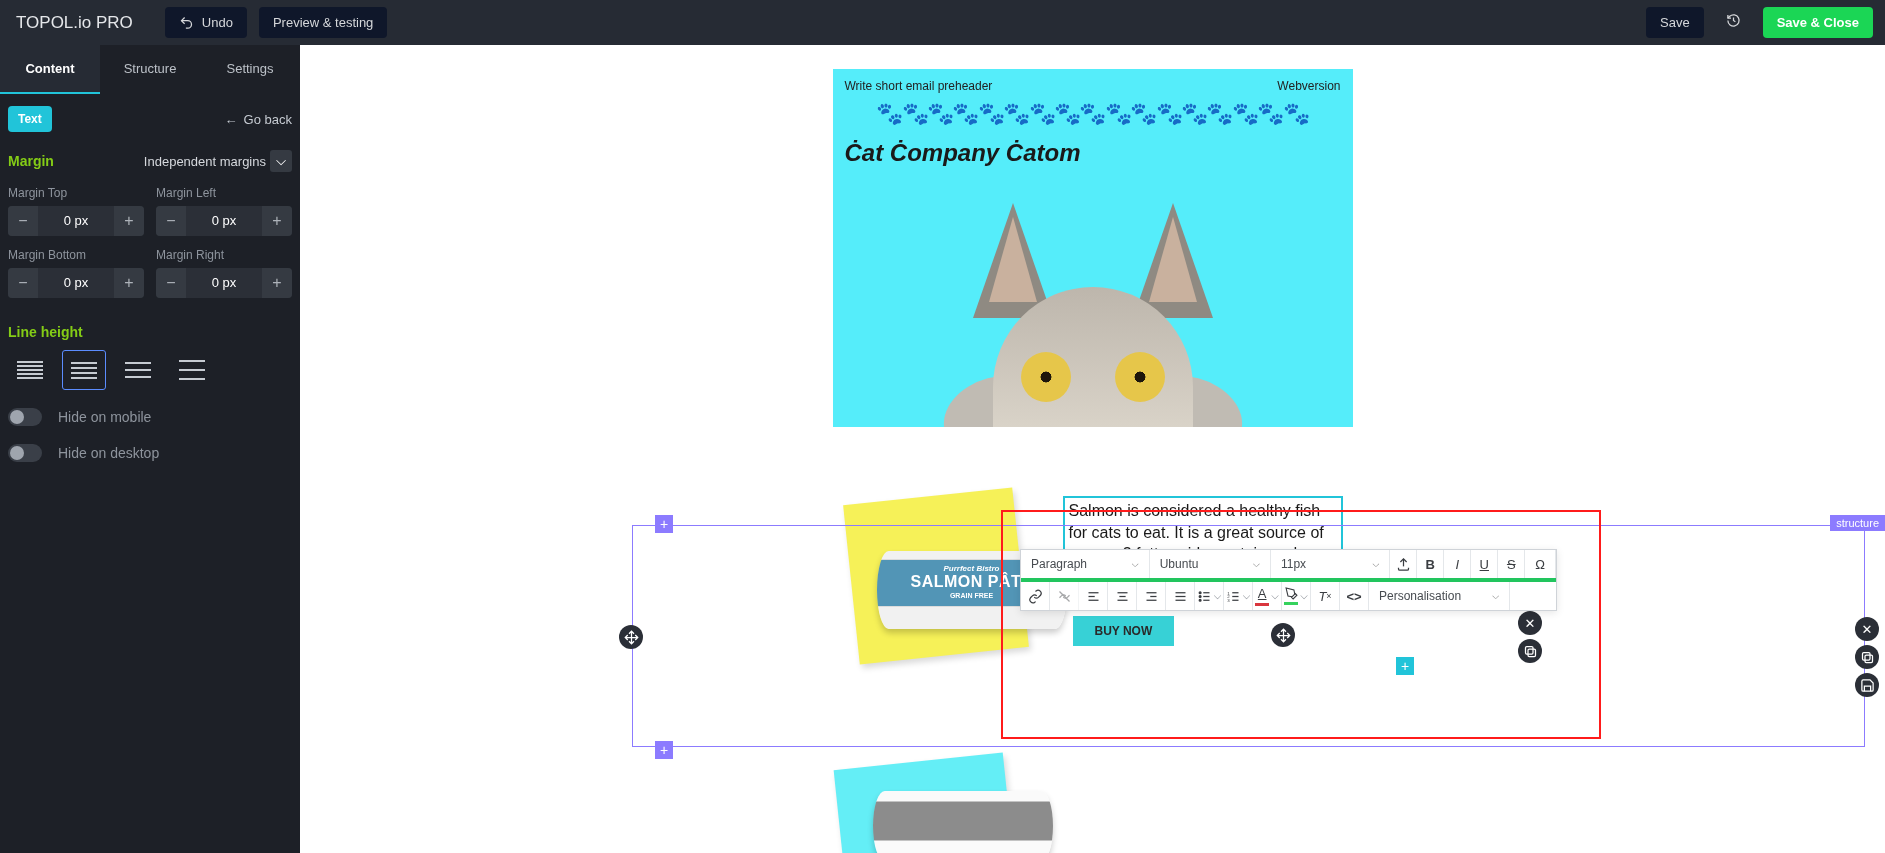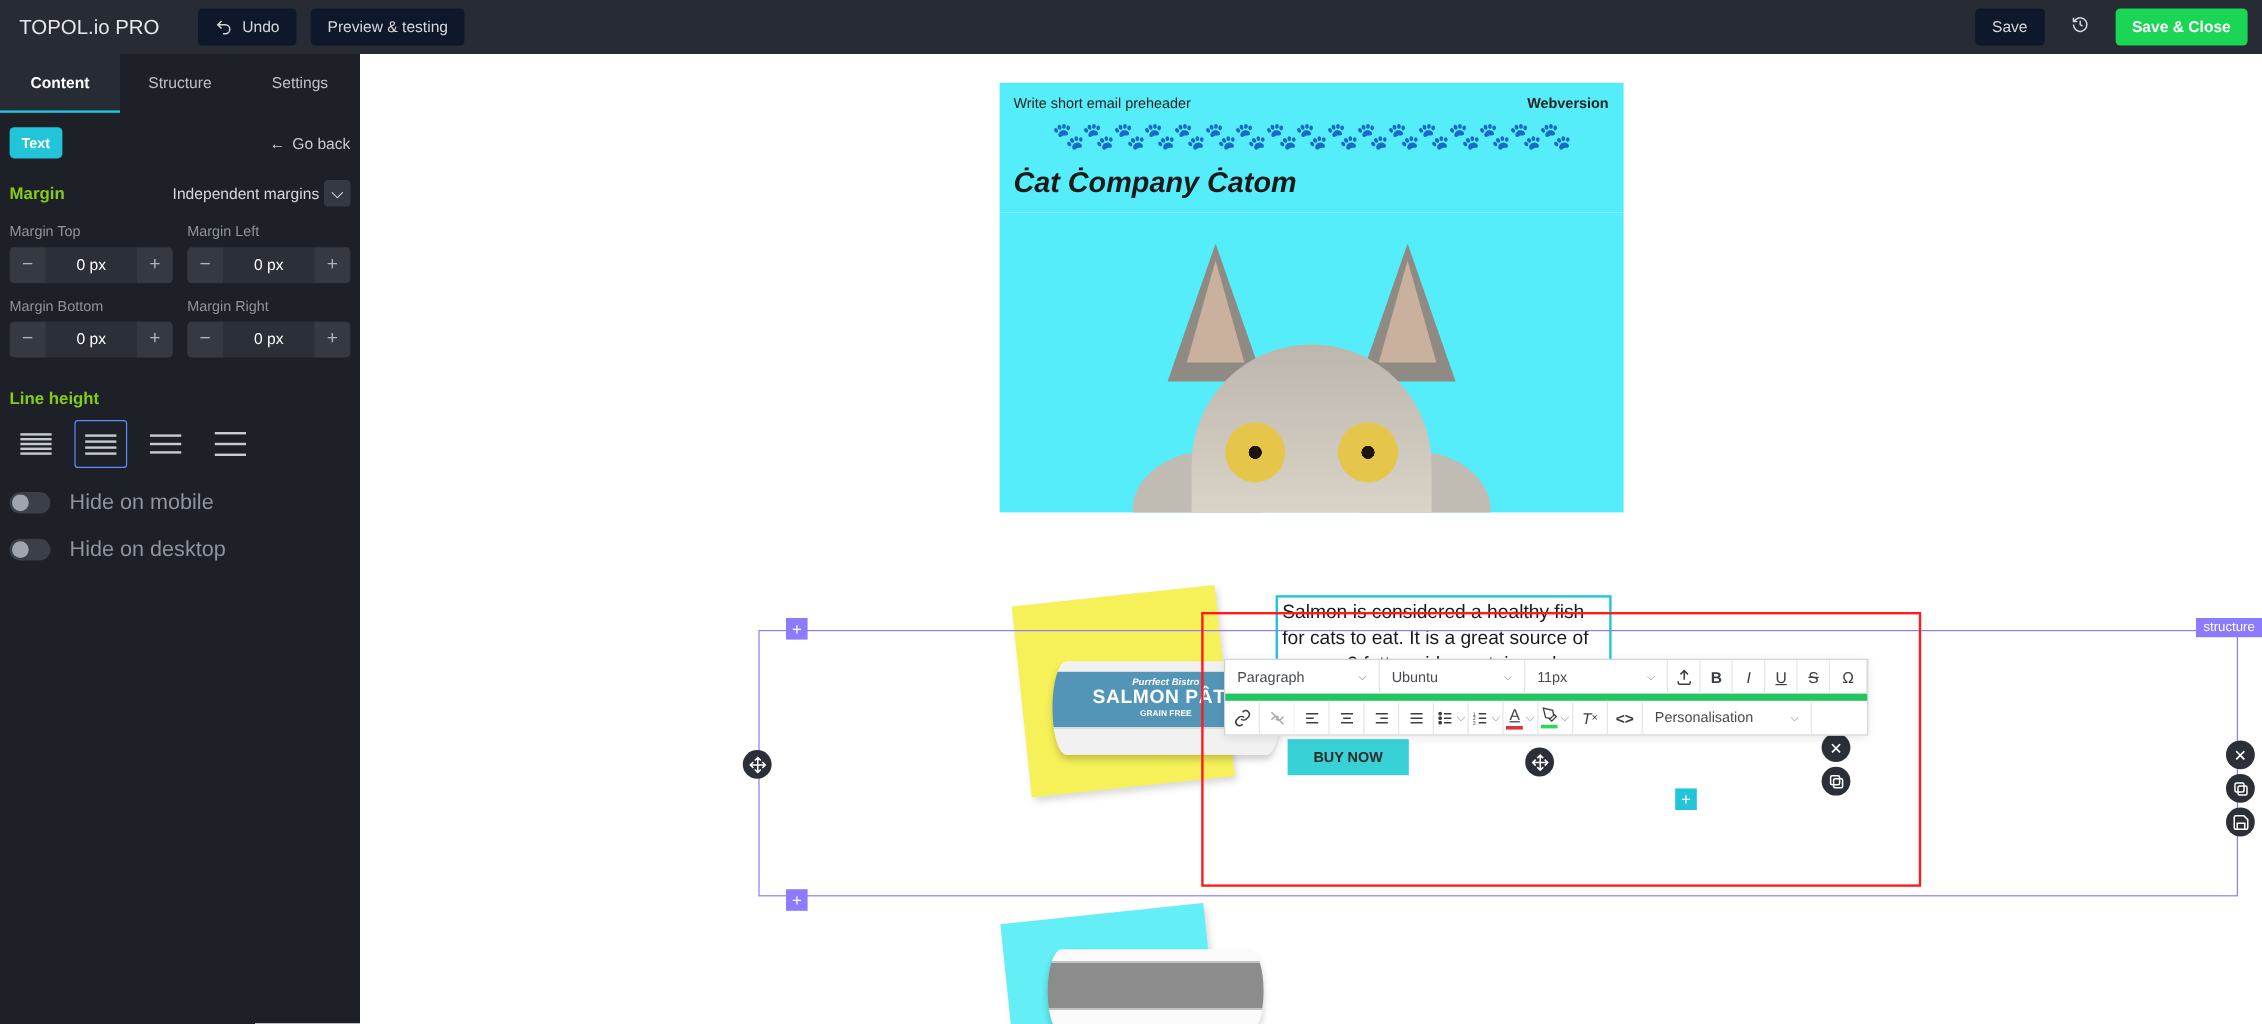--- a/index.html
+++ b/index.html
@@ -25,21 +25,21 @@
   .dropdown-btn { background: #353a42; border: none; color: #fff; width: 22px; height: 22px; border-radius: 3px; cursor: pointer; }
   .margin-grid { display: grid; grid-template-columns: 1fr 1fr; gap: 12px; margin-top: 14px; }
   .label-small { font-size: 12px; color: #8e949d; margin-bottom: 6px; display: block; }
   .stepper { display: flex; background: #2b2f37; border-radius: 4px; overflow: hidden; }
   .step-btn { background: #353a42; border: none; color: #aeb3ba; width: 30px; height: 30px; font-size: 16px; cursor: pointer; }
   .step-val { flex: 1; text-align: center; line-height: 30px; font-size: 13px; color: #fff; }
   .line-height-row { display: flex; gap: 10px; margin-top: 10px; }
   .lh-opt { width: 42px; height: 34px; border: 1px solid transparent; border-radius: 3px; display: flex; flex-direction: column; justify-content: center; align-items: center; gap: 3px; cursor: pointer; padding: 2px 0; }
   .lh-opt.selected { border-color: #5b8cff; }
   .lh-line { width: 26px; height: 2px; background: #c6cbd2; }
-  .toggle-row { display: flex; align-items: center; gap: 16px; margin-top: 18px; font-size: 18px; color: #8e949d; }
+  .toggle-row { display: flex; align-items: center; gap: 16px; margin-top: 18px; font-size: 14px; color: #8e949d; }
   .toggle { width: 34px; height: 18px; background: #3a3f48; border-radius: 10px; position: relative; cursor: pointer; }
   .toggle::after { content: ''; position: absolute; left: 2px; top: 2px; width: 14px; height: 14px; background: #9fa5ae; border-radius: 50%; }
   .canvas { flex: 1; position: relative; overflow: auto; background: #ffffff; }
   .email-wrap { width: 520px; margin: 24px auto 60px auto; }
   .email-header { background: #55edfa; padding: 10px 12px 0 12px; }
   .preheader-row { display: flex; justify-content: space-between; font-size: 12px; color: #222; }
   .paw-row { text-align: center; padding: 8px 0; font-size: 22px; letter-spacing: -2px; color: #222; }
   .cat-title { text-align: left; font-style: italic; font-weight: 700; font-size: 24px; color: #1a1a1a; padding: 4px 0 10px 0; }
   .hero-cat { width: 100%; height: 250px; background: #55edfa; position: relative; overflow: hidden; }
   .cat-head { position: absolute; bottom: -20px; left: 50%; transform: translateX(-50%); width: 280px; height: 240px; }
@@ -60,21 +60,21 @@
   .product-section { position: relative; padding: 14px 10px 20px 10px; display: flex; gap: 10px; }
   .product-img-box { width: 210px; height: 175px; position: relative; }
   .yellow-card { position: absolute; background: #f6f158; left: 8px; top: 0; width: 170px; height: 160px; transform: rotate(-6deg); box-shadow: 2px 4px 6px rgba(0,0,0,.15); }
   .can { position: absolute; left: 34px; top: 55px; width: 190px; height: 78px; background: linear-gradient(#f1f1f1 0 10%, #dcdcdc 10% 12%, #5295b6 12% 70%, #dcdcdc 70% 72%, #f1f1f1 72% 100%); border-radius: 12px / 40px; box-shadow: 0 4px 6px rgba(0,0,0,.2); }
   .can-label { position: absolute; left: 54px; top: 68px; font-size: 9px; font-weight: 700; color: #fff; width: 150px; line-height: 1.15; text-align: center; }
   .product-detail { flex: 1; font-size: 12px; color: #1a1a1a; }
   .prod-desc { font-size: 16px; color: #1a1a1a; line-height: 1.35; border: 2px solid #21c4d9; padding: 2px 4px; }
   .price { font-weight: 700; font-style: italic; margin: 6px 0; padding-left: 12px; }
   .buy-btn { background: #37d1d6; color: #2a2a2a; font-weight: 700; border: none; padding: 8px 22px; font-size: 12px; cursor: pointer; margin-left: 10px; }
   .richtext-toolbar { position: absolute; left: 697px; top: 500px; width: 535px; background: #fff; border: 1px solid #cfd3d8; box-shadow: 0 2px 8px rgba(0,0,0,.1); font-size: 12px; color: #555; z-index: 40; }
-  .rt-row { display: flex; border-bottom: 6px solid #22c55e; height: 28px; }
+  .rt-row { display: flex; border-bottom: 4px solid #22c55e; height: 28px; }
   .rt-row:last-child { border-bottom: none; }
   .rt-sel { padding: 0 10px; display: flex; align-items: center; justify-content: space-between; border-right: 1px solid #e4e7ea; color: #474b50; cursor: pointer; }
   .rt-sel .caret { font-size: 9px; color: #888; }
   .rt-btn { width: 28px; display: flex; align-items: center; justify-content: center; border-right: 1px solid #e4e7ea; cursor: pointer; color: #3a3d41; font-size: 13px; }
   .rt-btn.w { width: 32px; }
   .sel-paragraph { width: 116px; }
   .sel-font { width: 108px; }
   .sel-size { width: 106px; }
   .sel-pers { width: 120px; }
   .structure-label { position: absolute; right: 0; top: 470px; background: #8c7bff; color: #fff; font-size: 11px; padding: 2px 6px; z-index: 25; }
@@ -215,21 +215,21 @@
         </div>
       </div>
     </div>
 
     <div class="canvas">
 
       <div class="email-wrap">
         <div class="email-header">
           <div class="preheader-row">
             <span>Write short email preheader</span>
-            <span style="font-weight:700;">Webversion</span>
+            <span style="font-weight:400;">Webversion</span>
           </div>
           <div class="paw-row">🐾🐾🐾🐾🐾🐾🐾🐾🐾🐾🐾🐾🐾🐾🐾🐾🐾</div>
           <div class="cat-title">Ċat Ċompany Ċatom</div>
         </div>
         <div class="hero-cat">
           <div class="cat-head">
             <div class="cat-ear l"></div>
               <div class="cat-ear r"></div>
             <div class="cat-ear-inner l"></div>
               <div class="cat-ear-inner r"></div>

